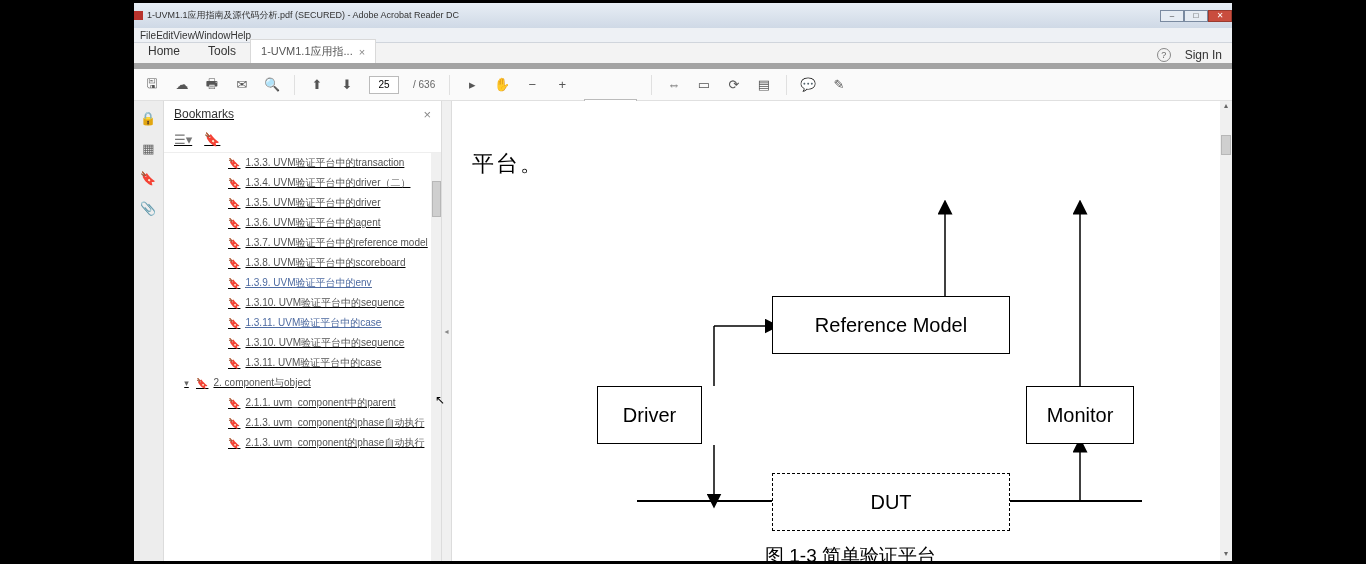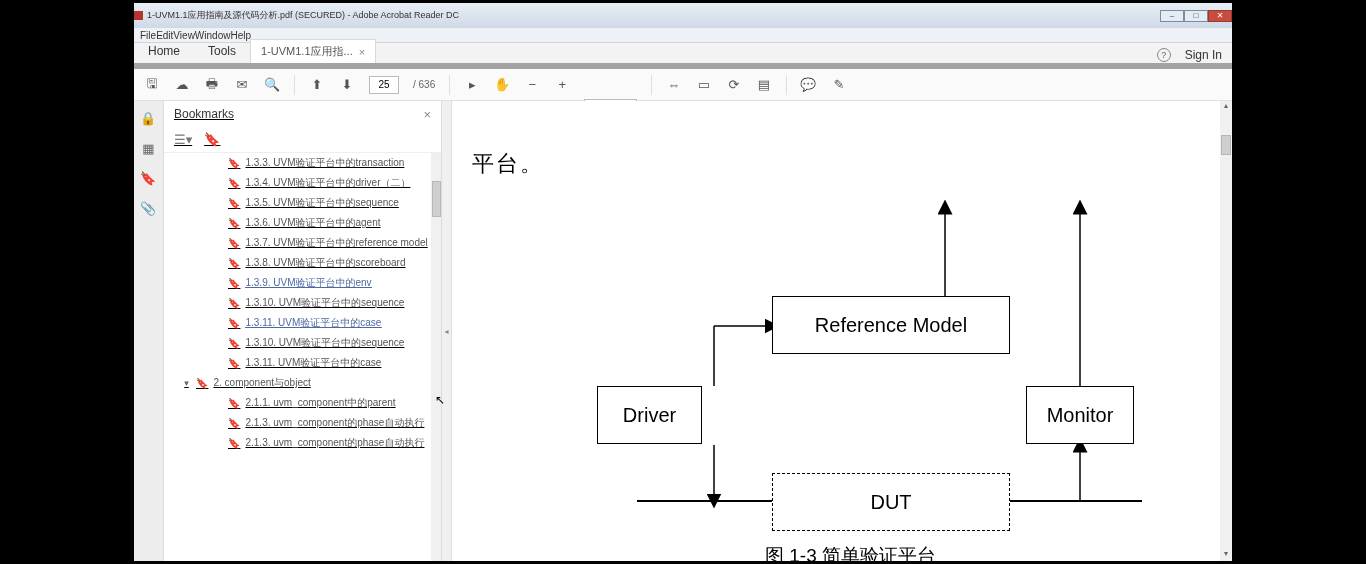--- a/index.html
+++ b/index.html
@@ -145,21 +145,21 @@
             <span class="t">1.3.3. UVM验证平台中的transaction</span>
           </div>
           <div class="bm-item bm-l2">
             <span class="tw"></span>
             <span class="bmi">🔖</span>
             <span class="t">1.3.4. UVM验证平台中的driver（二）</span>
           </div>
           <div class="bm-item bm-l2">
             <span class="tw"></span>
             <span class="bmi">🔖</span>
-            <span class="t">1.3.5. UVM验证平台中的sequence</span>
+            <span class="t">1.3.5. UVM验证平台中的driver</span>
           </div>
           <div class="bm-item bm-l2">
             <span class="tw"></span>
             <span class="bmi">🔖</span>
             <span class="t">1.3.6. UVM验证平台中的agent</span>
           </div>
           <div class="bm-item bm-l2">
             <span class="tw"></span>
             <span class="bmi">🔖</span>
             <span class="t">1.3.7. UVM验证平台中的reference model</span>

